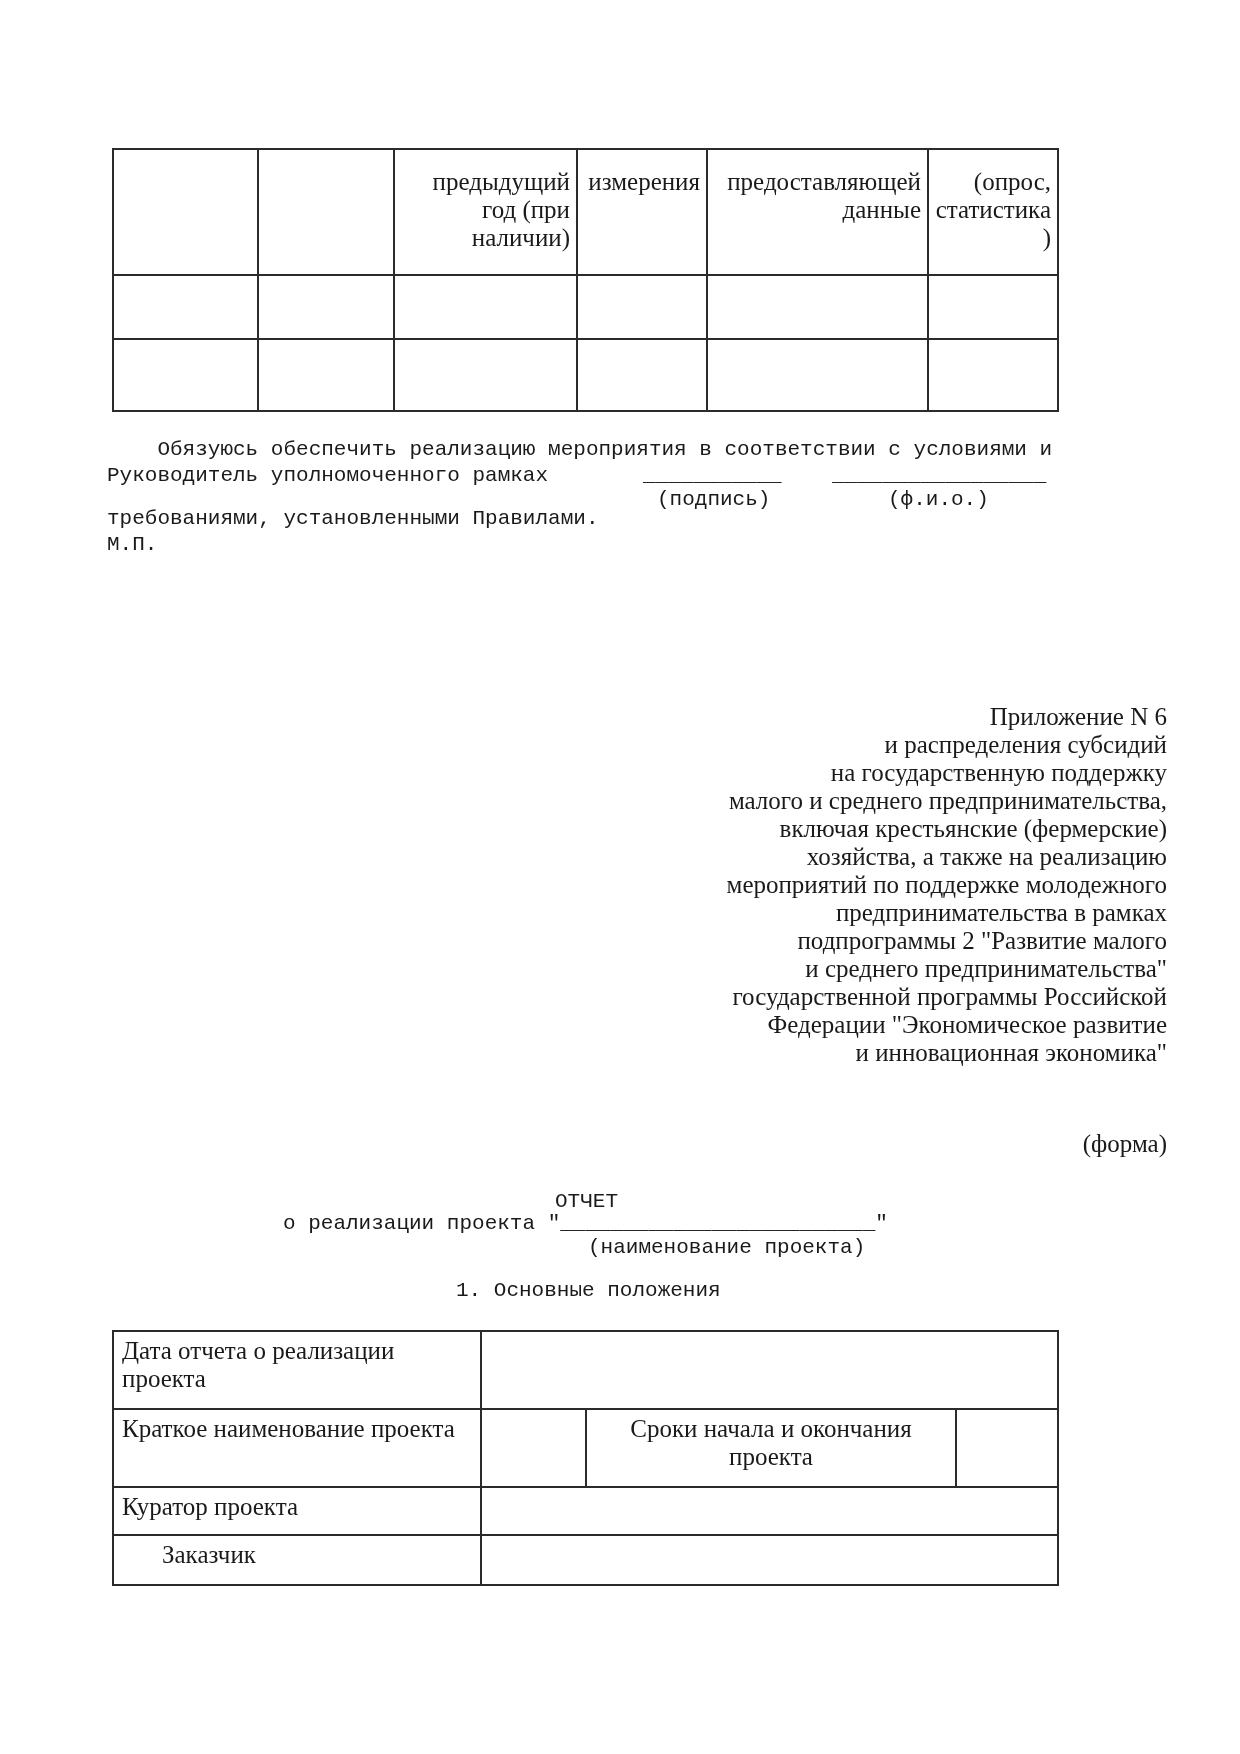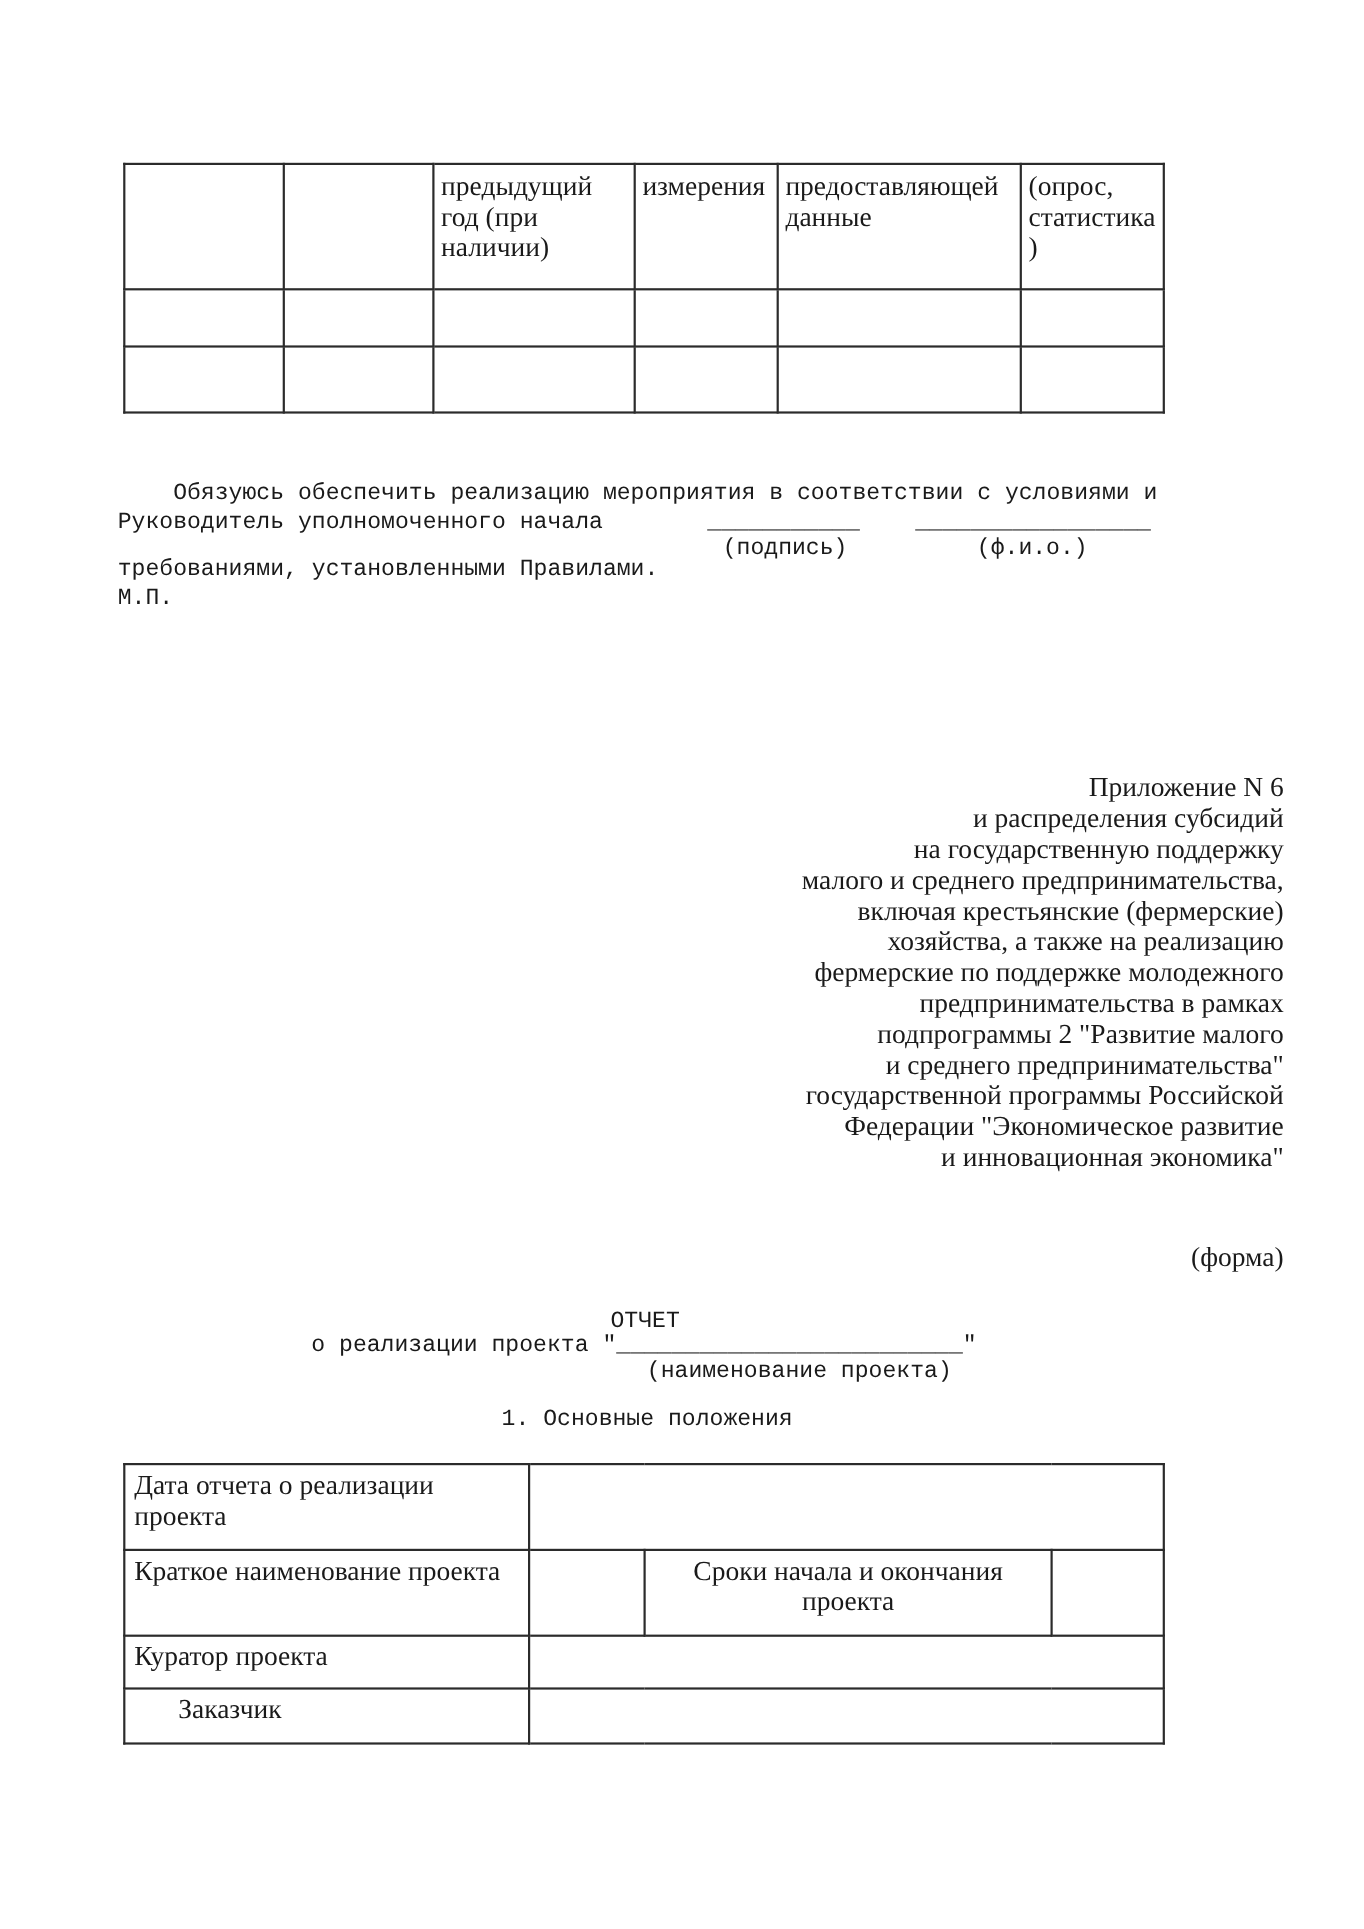--- a/index.html
+++ b/index.html
@@ -8,21 +8,21 @@
     background:#ffffff;color:#1a1a1a;overflow:hidden;
   }
   
   .serif{font-family:"Liberation Serif","DejaVu Serif",serif;font-size:25px;line-height:28px;}
   .mono{font-family:"Liberation Mono","DejaVu Sans Mono",monospace;font-size:21px;line-height:23px;white-space:pre;}
   
   table{border-collapse:collapse;table-layout:fixed;}
   td{border:2px solid #2b2b2b;vertical-align:top;overflow:hidden;}
   
   .tbl1{position:absolute;left:112px;top:148px;width:945px;}
-  .tbl1 td{padding:6px 6px 0 6px;text-align:left;}
+  .tbl1 td{padding:18px 6px 0 6px;text-align:right;}
   .tbl1 .hrow td{height:106px;}
   .tbl1 .r1 td{height:44px;}
   .tbl1 .r2 td{height:52px;}
   
   .tbl2{position:absolute;left:112px;top:1330px;width:945px;}
   .tbl2 td{padding:5px 8px 0 8px;text-align:left;}
   .tbl2 .rA td{height:71px;}
   .tbl2 .rB td{height:71px;}
   .tbl2 .rC td{height:41px;}
   .tbl2 .rD td{height:43px;padding-left:48px;}
@@ -72,35 +72,35 @@
           <td></td>
     </tr>
   </tbody>
     </table>
 
   <div class="abs mono" style="left:107px;top:392px;">
     <div>    Обязуюсь обеспечить реализацию мероприятия в соответствии с условиями и</div>
     <div>требованиями, установленными Правилами.</div>
   </div>
 
-  <div class="abs mono" style="left:107px;top:464px;">Руководитель уполномоченного начала</div>
+  <div class="abs mono" style="left:107px;top:464px;">Руководитель уполномоченного рамках</div>
   <div class="abs mono" style="left:643px;top:464px;">___________</div>
   <div class="abs mono" style="left:832px;top:464px;">_________________</div>
   <div class="abs mono" style="left:657px;top:488px;">(подпись)</div>
   <div class="abs mono" style="left:888px;top:488px;">(ф.и.о.)</div>
   <div class="abs mono" style="left:107px;top:533px;">М.П.</div>
 
   <div class="appendix serif">
     <div>Приложение N 6</div>
     <div>и распределения субсидий</div>
     <div>на государственную поддержку</div>
     <div>малого и среднего предпринимательства,</div>
     <div>включая крестьянские (фермерские)</div>
     <div>хозяйства, а также на реализацию</div>
-    <div>фермерские по поддержке молодежного</div>
+    <div>мероприятий по поддержке молодежного</div>
     <div>предпринимательства в рамках</div>
     <div>подпрограммы 2 "Развитие малого</div>
     <div>и среднего предпринимательства"</div>
     <div>государственной программы Российской</div>
     <div>Федерации "Экономическое развитие</div>
     <div>и инновационная экономика"</div>
   </div>
   <div class="form-note serif">(форма)</div>
 
   <div class="abs mono" style="left:555px;top:1190px;">ОТЧЕТ</div>

